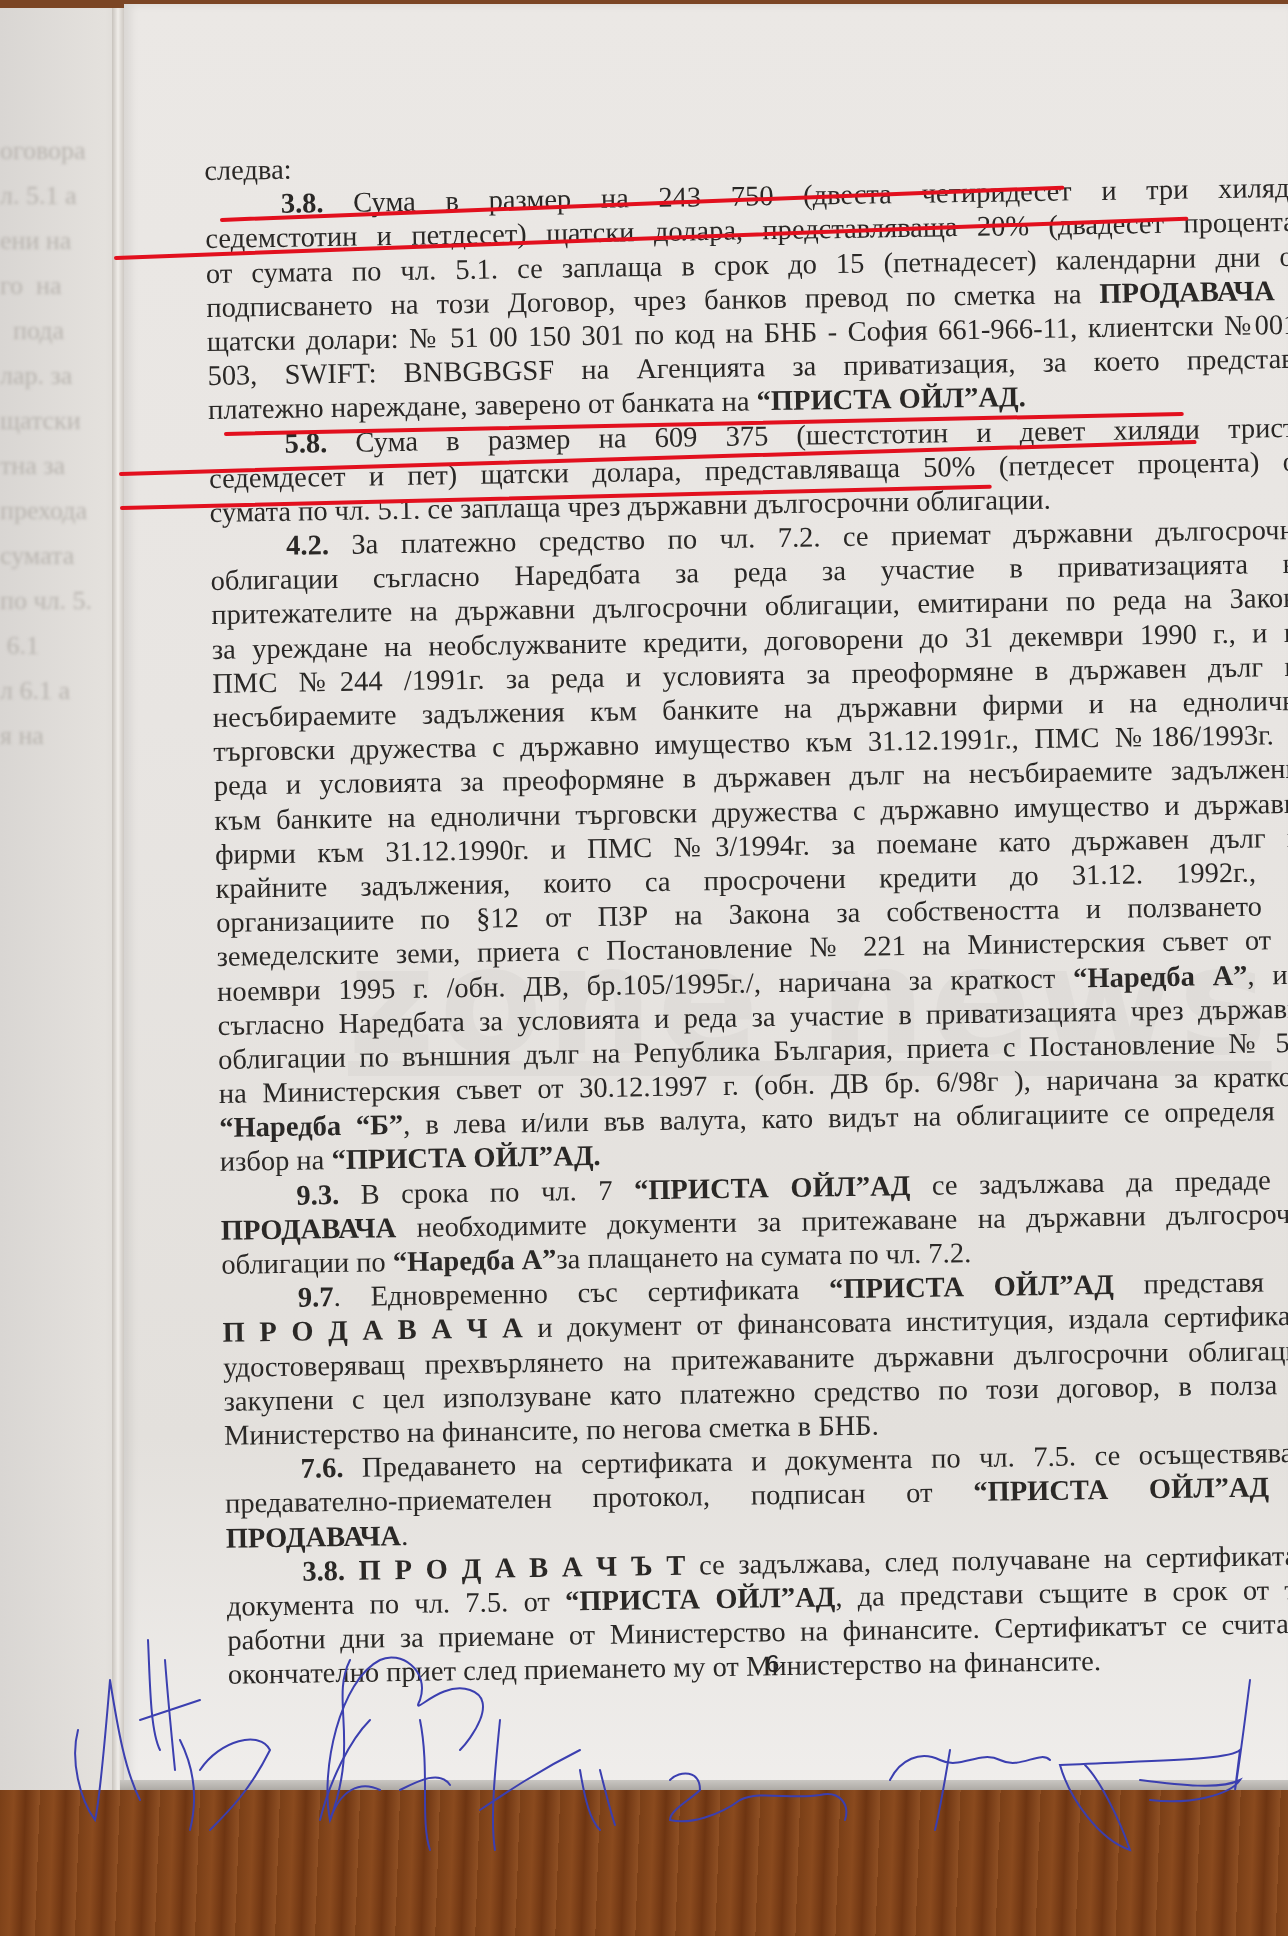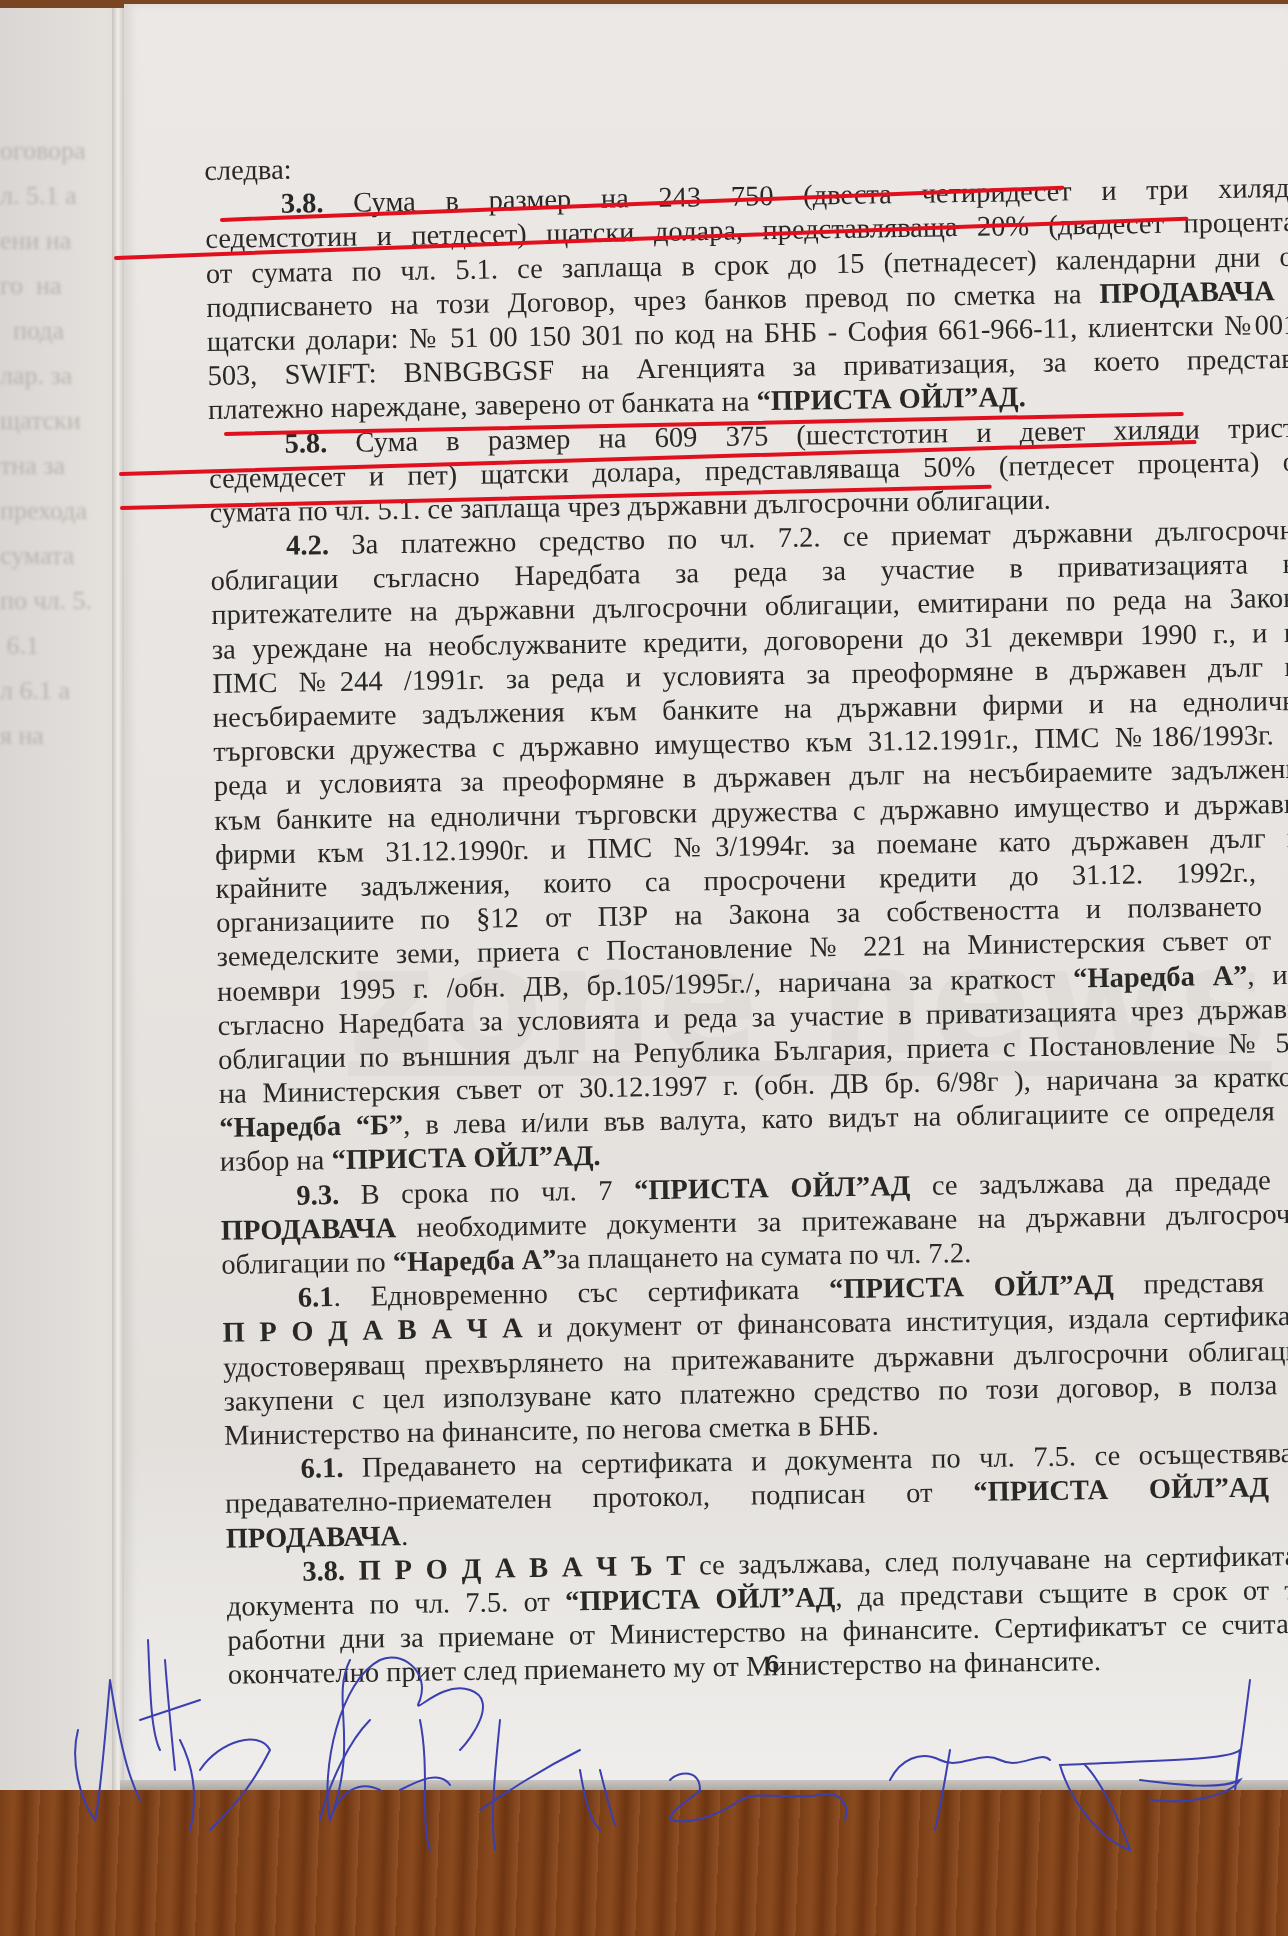--- a/index.html
+++ b/index.html
@@ -112,26 +112,26 @@
       <div class="line"><span>земеделските земи,  приета с Постановление № 221 на Министерския съвет от 22</span></div>
       <div class="line"><span>ноември 1995 г. /обн. ДВ, бр.105/1995г./, наричана за краткост </span><span class="b"> “Наредба А”</span><span>, или</span></div>
       <div class="line"><span>съгласно Наредбата за условията и реда за участие в приватизацията чрез държавни</span></div>
       <div class="line"><span>облигации по външния дълг на Република България, приета с Постановление № 502</span></div>
       <div class="line"><span>на Министерския съвет от 30.12.1997 г. (обн. ДВ бр. 6/98г ), наричана за краткост</span></div>
       <div class="line"><span class="b">“Наредба “Б”</span><span>, в лева и/или във валута, като видът на облигациите се определя по</span></div>
       <div class="line last"><span>избор на</span><span class="b"> “ПРИСТА  ОЙЛ”АД.</span></div>
       <div class="line indent"><span class="b">9.3.</span><span> В срока по чл. 7 </span><span class="b"> “ПРИСТА  ОЙЛ”АД</span><span> се  задължава  да  предаде  на</span></div>
       <div class="line"><span class="b">ПРОДАВАЧА</span><span> необходимите документи за притежаване на държавни дългосрочни</span></div>
       <div class="line last"><span>облигации  по</span><span class="b"> “Наредба А”</span><span>за плащането на сумата по чл.  7.2.</span></div>
-      <div class="line indent"><span class="b">6.1</span><span>. Едновременно със сертификата </span><span class="b"> “ПРИСТА  ОЙЛ”АД</span><span> представя на</span></div>
+      <div class="line indent"><span class="b">9.7</span><span>. Едновременно със сертификата </span><span class="b"> “ПРИСТА  ОЙЛ”АД</span><span> представя на</span></div>
       <div class="line"><span class="b">П Р О Д А В А Ч А</span><span>   и документ от финансовата институция, издала сертификата,</span></div>
       <div class="line"><span>удостоверяващ прехвърлянето на притежаваните държавни дългосрочни облигации,</span></div>
       <div class="line"><span>закупени с цел  използуване като платежно средство по този договор, в полза на</span></div>
       <div class="line last"><span>Министерство на финансите, по негова сметка в БНБ.</span></div>
-      <div class="line indent"><span class="b">6.1.</span><span> Предаването на сертификата и документа по чл. 7.5. се осъществява с</span></div>
+      <div class="line indent"><span class="b">7.6.</span><span> Предаването на сертификата и документа по чл. 7.5. се осъществява с</span></div>
       <div class="line"><span>предавателно-приемателен  протокол,  подписан  от </span><span class="b">  “ПРИСТА   ОЙЛ”АД</span><span> и</span></div>
       <div class="line last"><span class="b">ПРОДАВАЧА</span><span>.</span></div>
       <div class="line indent"><span class="b">3.8.</span><span class="b"> П Р О Д А В А Ч Ъ Т</span><span>  се  задължава,  след  получаване  на  сертификата  и</span></div>
       <div class="line"><span>документа по чл. 7.5. от </span><span class="b"> “ПРИСТА  ОЙЛ”АД</span><span>, да представи същите в  срок от три</span></div>
       <div class="line"><span>работни дни за приемане от Министерство на финансите. Сертификатът се счита за</span></div>
       <div class="line last"><span>окончателно приет  след  приемането  му  от Министерство на финансите.</span></div>
     </div>
 
   <div class="redline" style="left:96px;top:214px;width:845px;transform:rotate(-2.2deg);"></div>
   <div class="redline" style="left:-10px;top:252px;width:1075px;transform:rotate(-2.1deg);"></div>

